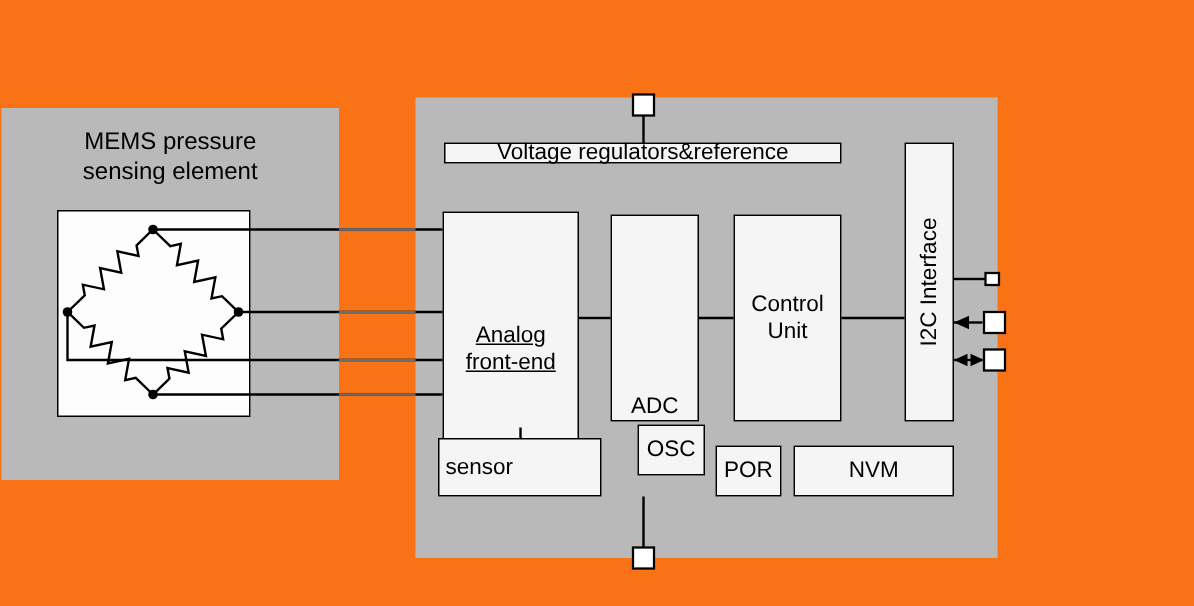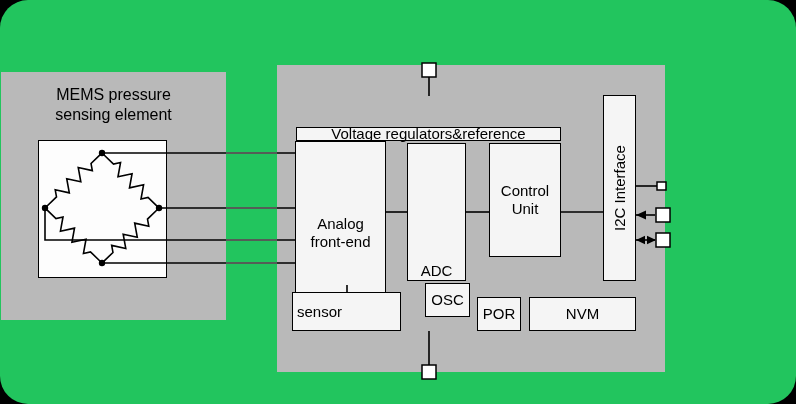--- a/index.html
+++ b/index.html
@@ -1,47 +1,46 @@
 <!DOCTYPE html>
 <html><head>
 <meta charset="utf-8">
 <style>
   html, body { margin: 0; padding: 0; background: #000; }
   .stage {
     position: relative;
     width: 796px;
     height: 404px;
-    background: #22c55e;
+    background: #f97316;
     font-family: "Liberation Sans", sans-serif;
     color: #000;
     overflow: hidden;
-    border-radius: 28px;
   }
   .module { position: absolute; background: #b9b9b9; z-index: 1; }
   .mod-mems  { left: 1px;  top: 72px;  width: 225px; height: 248px; }
   .mod-asic  { left: 277px; top: 65px; width: 388px; height: 307px; }
 
   .mems-title {
     position: absolute; left: 1px; top: 85px; width: 225px;
     text-align: center; font-size: 16px; line-height: 1.22; z-index: 6;
   }
 
   .box {
     position: absolute; z-index: 5;
     background: #f5f5f5; border: 1.5px solid #000;
     box-sizing: border-box;
     display: flex; flex-direction: column;
     align-items: center; justify-content: center;
     font-size: 15px; line-height: 1.2; text-align: center;
   }
   .b-bridge { left: 38px;  top: 140px; width: 129px; height: 138px; background: #fdfdfd; }
-  .b-vreg   { left: 296px; top: 95px;  width: 265px; height: 14px; margin-top: 32px; }
-  .b-afe    { left: 295px; top: 141px; width: 91px;  height: 184px; }
+  .b-vreg   { left: 296px; top: 95px;  width: 265px; height: 14px; }
+  .b-afe    { left: 295px; top: 141px; width: 91px;  height: 184px; text-decoration: underline; }
   .b-adc    { left: 407px; top: 143px; width: 59px;  height: 138px; justify-content: flex-end; }
-  .b-ctrl   { left: 489px; top: 143px; width: 72px;  height: 114px; }
+  .b-ctrl   { left: 489px; top: 143px; width: 72px;  height: 138px; }
   .b-i2c    { left: 603px; top: 95px;  width: 33px;  height: 186px; }
   .b-i2c .vtext { transform: rotate(-90deg); white-space: nowrap; }
   .b-temp   { left: 292px; top: 292px; width: 109px; height: 39px;
               align-items: flex-start; text-align: left; padding-left: 4px; }
   .b-osc    { left: 425px; top: 283px; width: 45px;  height: 34px; }
   .b-por    { left: 477px; top: 297px; width: 44px;  height: 34px; }
   .b-nvm    { left: 529px; top: 297px; width: 107px; height: 34px; }
 
   .overlay {
     position: absolute; left: 0; top: 0; width: 796px; height: 404px;

